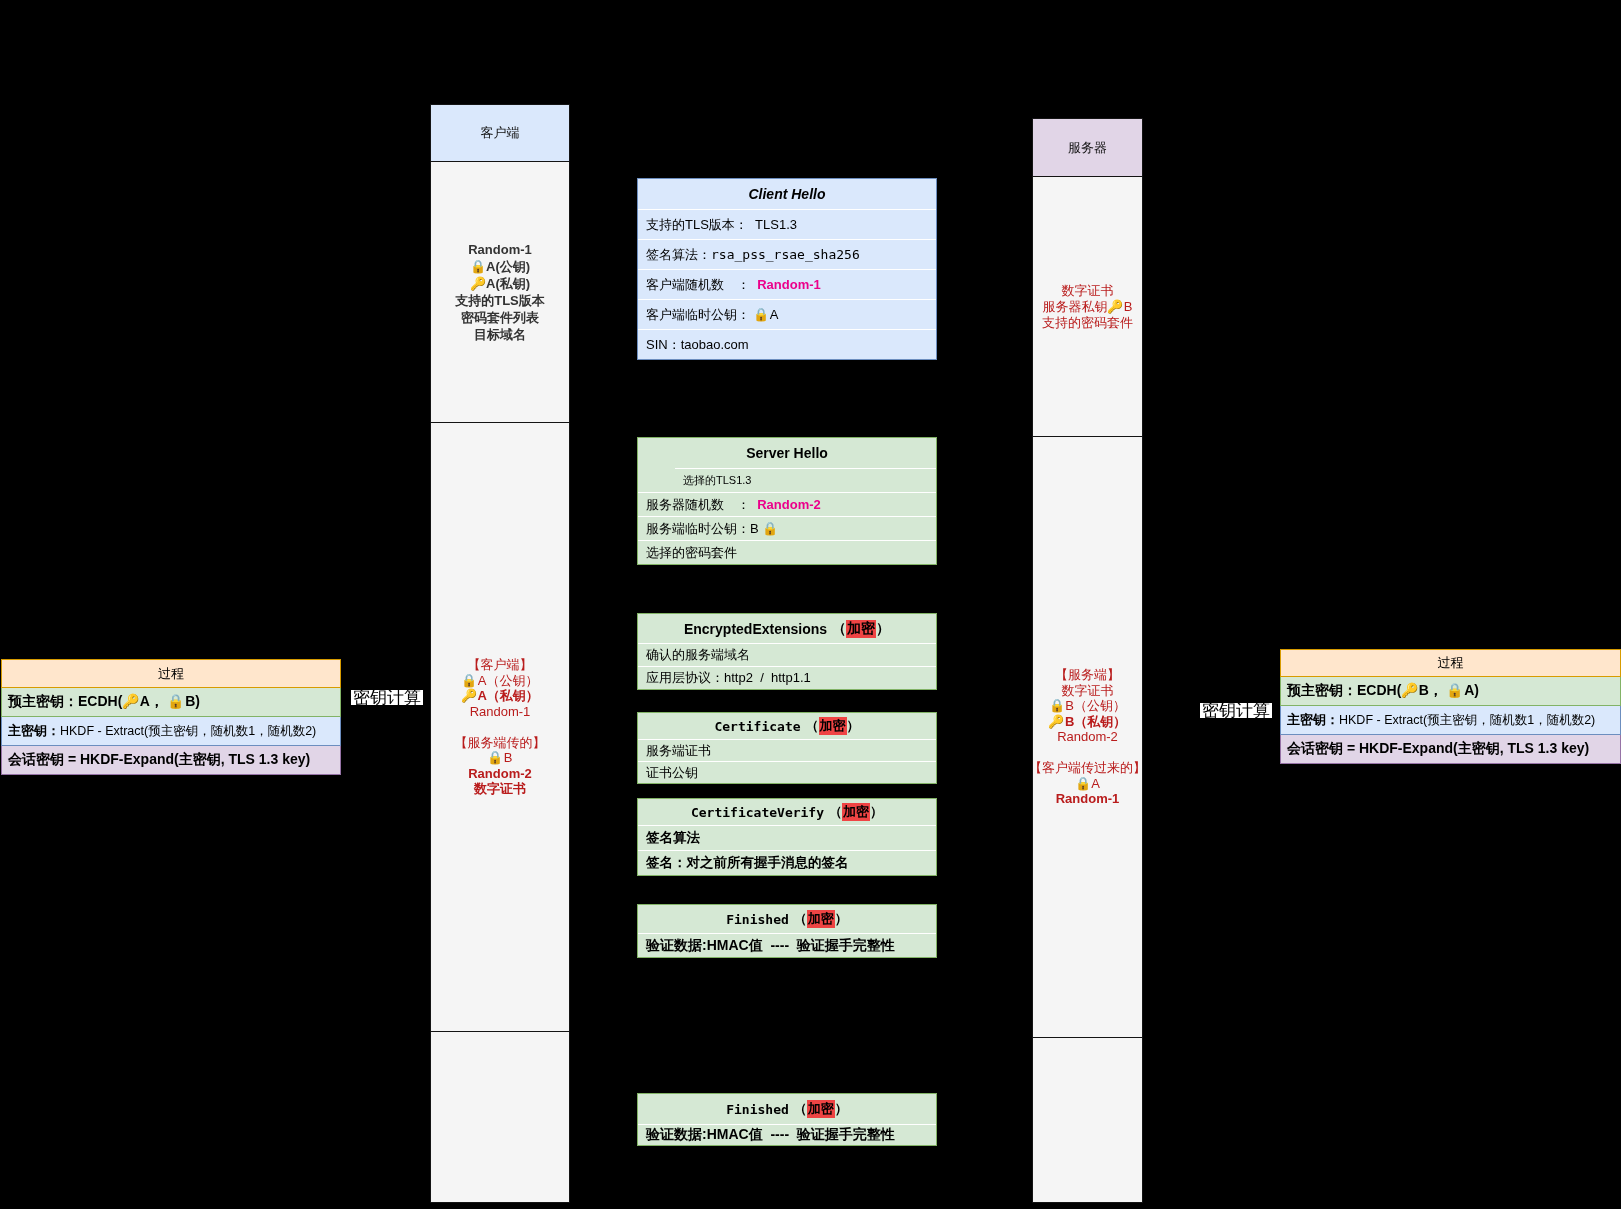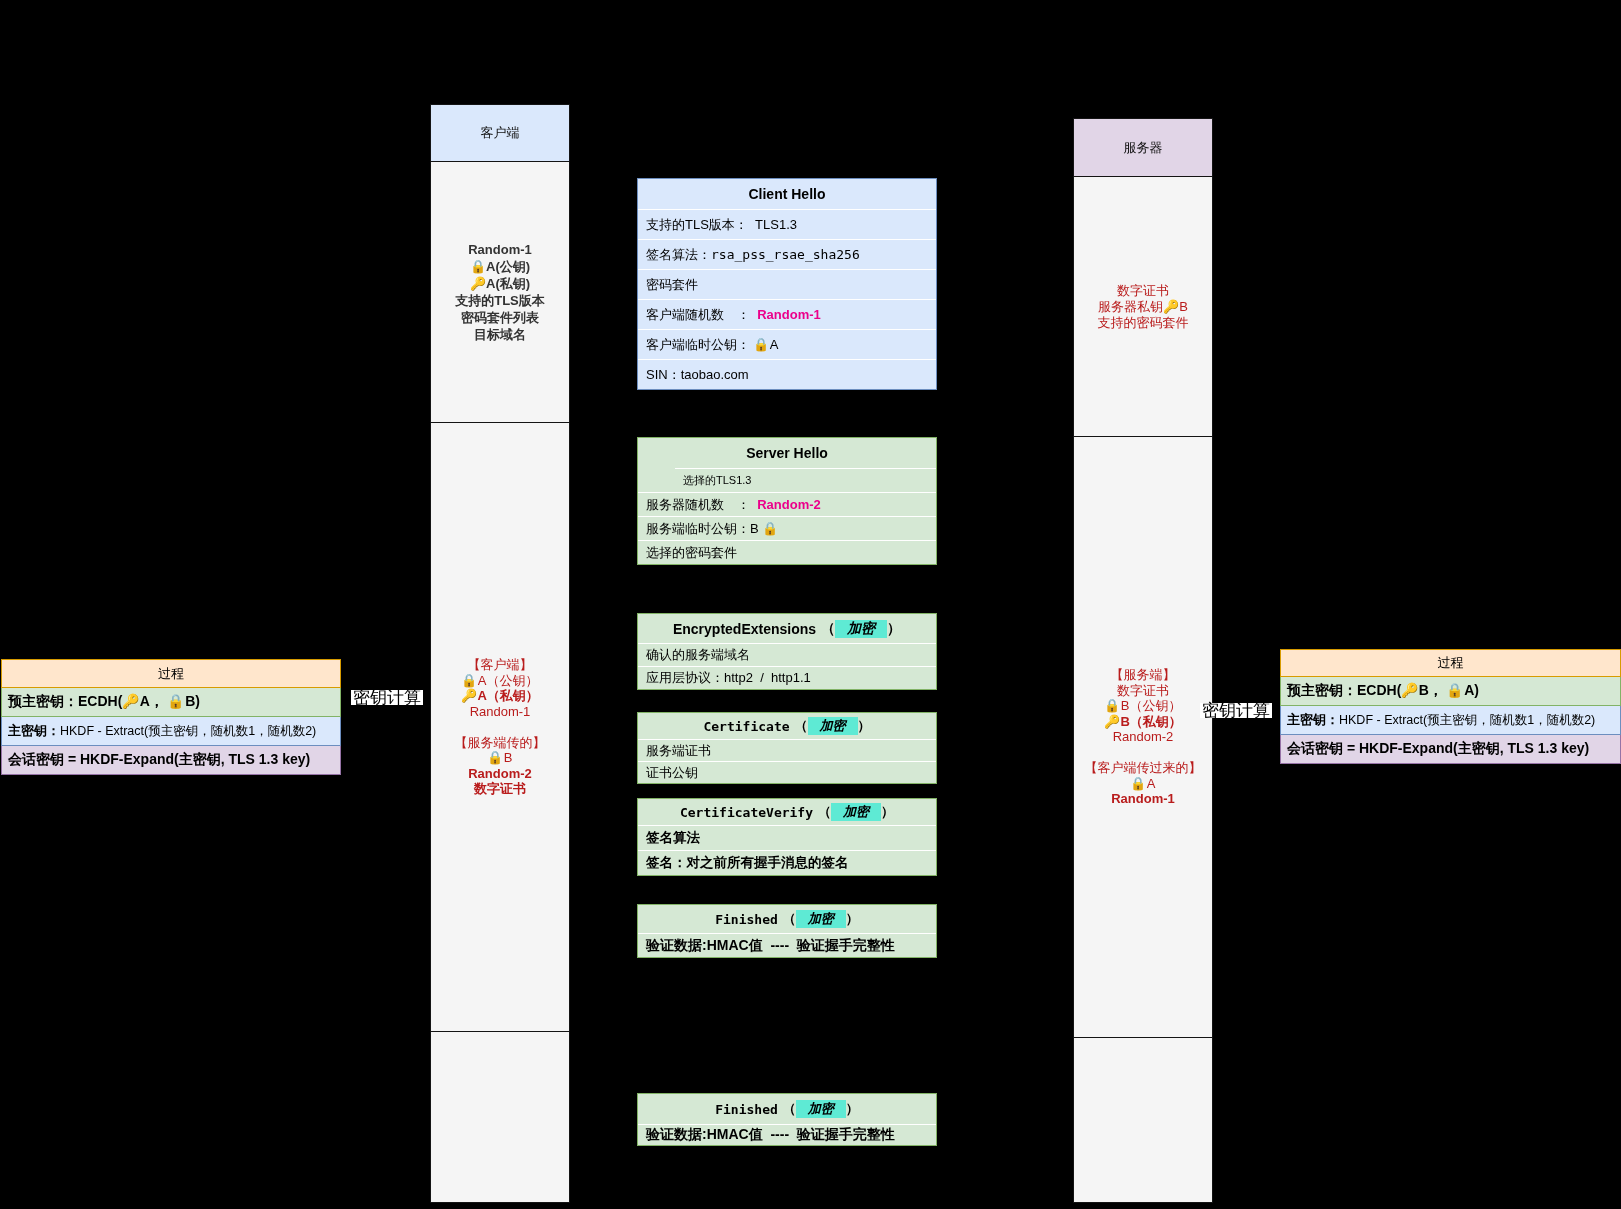--- a/index.html
+++ b/index.html
@@ -22,24 +22,24 @@
   .b{font-weight:bold;}
   
   .msg{position:absolute;left:637px;width:300px;box-sizing:border-box;}
   .msg.blue{background:#dae8fc;border:1px solid #6c8ebf;}
   .msg.green{background:#d5e8d4;border:1px solid #82b366;}
   .msg .hd{display:flex;align-items:center;justify-content:center;font-weight:bold;font-size:14px;}
   .msg .row{border-top:1px solid #fff;display:flex;align-items:center;padding:0 8px;font-size:13px;}
   .msg .row span{white-space:pre;}
   .mono{font-family:"DejaVu Sans Mono","Liberation Mono",monospace;}
   .pink{color:#eb008b;font-weight:bold;}
-  .hl{background:#5eead4;font-weight:bold;padding:0 12px;font-style:italic;}
+  .hl{background:#ef4444;font-weight:bold;padding:0 1px;}
   .hd .paren{font-weight:bold;}
   .hd .gap{margin-left:5px;}
-  #client-hello{top:178px;}  #client-hello .hd{height:30px;} #client-hello .row{height:29px;}
+  #client-hello{top:178px;}  #client-hello .hd{height:30px;font-style:italic;} #client-hello .row{height:29px;}
   #server-hello{top:437px;}  #server-hello .hd{height:30px;} #server-hello .row{height:23px;}
   #server-hello .row.small{font-size:11px;margin-left:37px;}
   #enc-ext{top:613px;}       #enc-ext .hd{height:29px;align-items:center;}      #enc-ext .row{height:22px;}
   #cert{top:712px;}          #cert .hd{height:26px;font-size:13px;}  #cert .row{height:21px;}
   #cert-verify{top:798px;}   #cert-verify .hd{height:26px;font-size:13px;}
   #cert-verify .row{height:24px;font-weight:bold;font-size:13.5px;}
   #finished-1{top:904px;}    #finished-1 .hd{height:28px;font-size:13px;}
   #finished-1 .row{height:23px;font-weight:bold;font-size:14px;}
   #finished-2{top:1093px;}   #finished-2 .hd{height:30px;font-size:13px;}
   #finished-2 .row{height:20px;font-weight:bold;font-size:14px;}
@@ -86,21 +86,21 @@
         <div class="note-line"></div>
         <div class="note-line">【服务端传的】</div>
         <div class="note-line">🔒B</div>
         <div class="note-line b">Random-2</div>
         <div class="note-line b">数字证书</div>
       </div>
     </div>
     <div class="ll-sec" style="height:171px;"></div>
   </div>
 
-  <div class="abs ll" style="left:1032px;top:118px;width:140px;margin-left:41px;">
+  <div class="abs ll" style="left:1032px;top:118px;width:111px;">
     <div class="ll-header purple" style="height:59px;">
       <span>服务器</span>
     </div>
     <div class="ll-sec" style="height:260px;">
       <div class="notes mid-n" style="line-height:16px;">
         <div class="note-line">数字证书</div>
         <div class="note-line">服务器私钥🔑B</div>
         <div class="note-line">支持的密码套件</div>
       </div>
     </div>
@@ -125,23 +125,20 @@
       <span>Client Hello</span>
     </div>
     <div class="row">
       <span>支持的TLS版本：  TLS1.3</span>
     </div>
     <div class="row">
       <span>签名算法：</span>
         <span class="mono">rsa_pss_rsae_sha256</span>
     </div>
     <div class="row">
-      <span>密码套件</span>
-    </div>
-    <div class="row">
       <span>客户端随机数　：  </span>
         <span class="pink">Random-1</span>
     </div>
     <div class="row">
       <span>客户端临时公钥： 🔒A</span>
     </div>
     <div class="row">
       <span>SIN：taobao.com</span>
     </div>
   </div>

